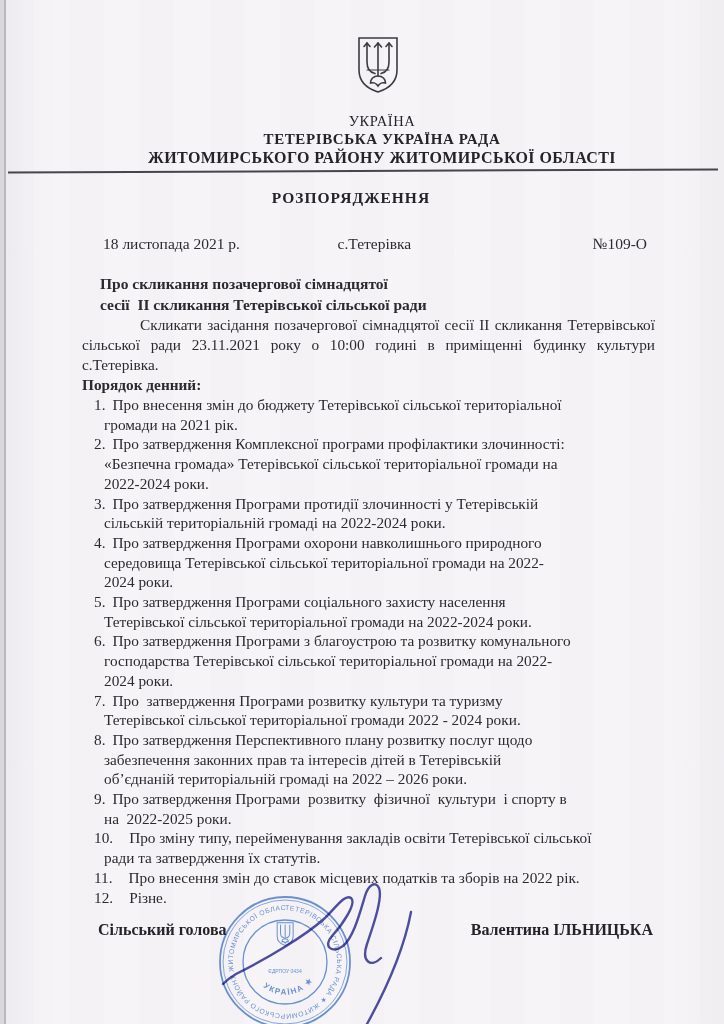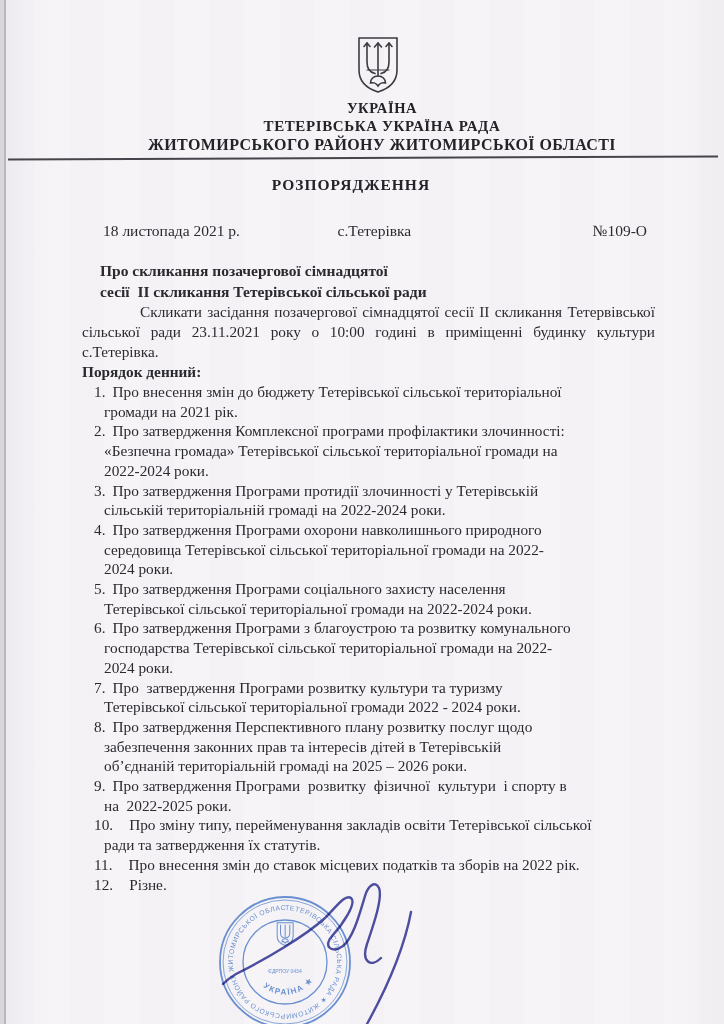--- a/index.html
+++ b/index.html
@@ -15,21 +15,21 @@
     font-family:"Liberation Serif","DejaVu Serif",serif;
     color:#2a2a2f;
   }
   .scan-edge{position:absolute;left:4px;top:0;bottom:0;width:2px;background:#aaa7ad;opacity:.75;}
   .scan-edge2{position:absolute;left:0;top:0;bottom:0;width:4px;background:#d9d7db;}
 
   .emblem-row{display:flex;justify-content:center;padding-left:32px;margin:0;padding-top:36px;}
   .emblem-svg{display:block;}
 
   .hdr{ text-align:center; padding-left:40px; color:#232328; }
-  .hdr-country{font-size:14.5px;font-weight:bold;letter-spacing:.6px;margin-top:6px;line-height:17px;}
+  .hdr-country{font-size:14.5px;font-weight:normal;letter-spacing:.6px;margin-top:19px;line-height:17px;}
   .hdr-council{font-size:15px;font-weight:bold;letter-spacing:.6px;line-height:18px;}
   .hdr-region{font-size:16px;font-weight:bold;letter-spacing:.4px;line-height:19px;}
   .rule{margin:3px 6px 0 8px;border-top:2px solid #46454b;transform:rotate(-0.25deg);}
 
   .doc-type{text-align:center;margin-left:-22px;margin-top:17px;font-size:15.5px;font-weight:bold;letter-spacing:1px;color:#232328;}
 
   .content{position:relative;margin:0 69px 0 82px;}
 
   .meta{position:relative;display:flex;margin-top:27px;font-size:15.5px;font-weight:normal;line-height:19px;}
   .meta-date{margin-left:21px;}
@@ -112,29 +112,33 @@
 2024 роки.</span></div>
       <div class="agenda-item"><span class="num">5.</span><span class="txt">Про затвердження Програми соціального захисту населення
 Тетерівської сільської територіальної громади на 2022-2024 роки.</span></div>
       <div class="agenda-item"><span class="num">6.</span><span class="txt">Про затвердження Програми з благоустрою та розвитку комунального
 господарства Тетерівської сільської територіальної громади на 2022-
 2024 роки.</span></div>
       <div class="agenda-item"><span class="num">7.</span><span class="txt">Про  затвердження Програми розвитку культури та туризму
 Тетерівської сільської територіальної громади 2022 - 2024 роки.</span></div>
       <div class="agenda-item"><span class="num">8.</span><span class="txt">Про затвердження Перспективного плану розвитку послуг щодо
 забезпечення законних прав та інтересів дітей в Тетерівській
-об’єднаній територіальній громаді на 2025 – 2026 роки.</span></div>
+об’єднаній територіальній громаді на 2022 – 2026 роки.</span></div>
       <div class="agenda-item"><span class="num">9.</span><span class="txt">Про затвердження Програми  розвитку  фізичної  культури  і спорту в
 на  2022-2025 роки.</span></div>
       <div class="agenda-item tight"><span class="num">10.</span><span class="txt">Про зміну типу, перейменування закладів освіти Тетерівської сільської
 ради та затвердження їх статутів.</span></div>
       <div class="agenda-item tight"><span class="num">11.</span><span class="txt">Про внесення змін до ставок місцевих податків та зборів на 2022 рік.</span></div>
       <div class="agenda-item tight"><span class="num">12.</span><span class="txt">Різне.</span></div>
     </div>
 
+    <div class="sign-row">
+      <span class="sign-title">Сільський голова</span>
+      <span class="sign-name">Валентина ІЛЬНИЦЬКА</span>
+    </div>
   </div>
 
   <svg class="stamp-svg" width="140" height="140" viewBox="0 0 140 140">
     <g fill="none" stroke="#4e80d0">
       <circle cx="70" cy="70" r="65" stroke-width="1.8"></circle>
       <circle cx="70" cy="70" r="62" stroke-width="0.8"></circle>
       <circle cx="70" cy="70" r="42" stroke-width="1.3"></circle>
     </g>
     <defs>
       <path id="ringPath" d="M 70 18 A 52 52 0 1 1 69.95 18"></path>

